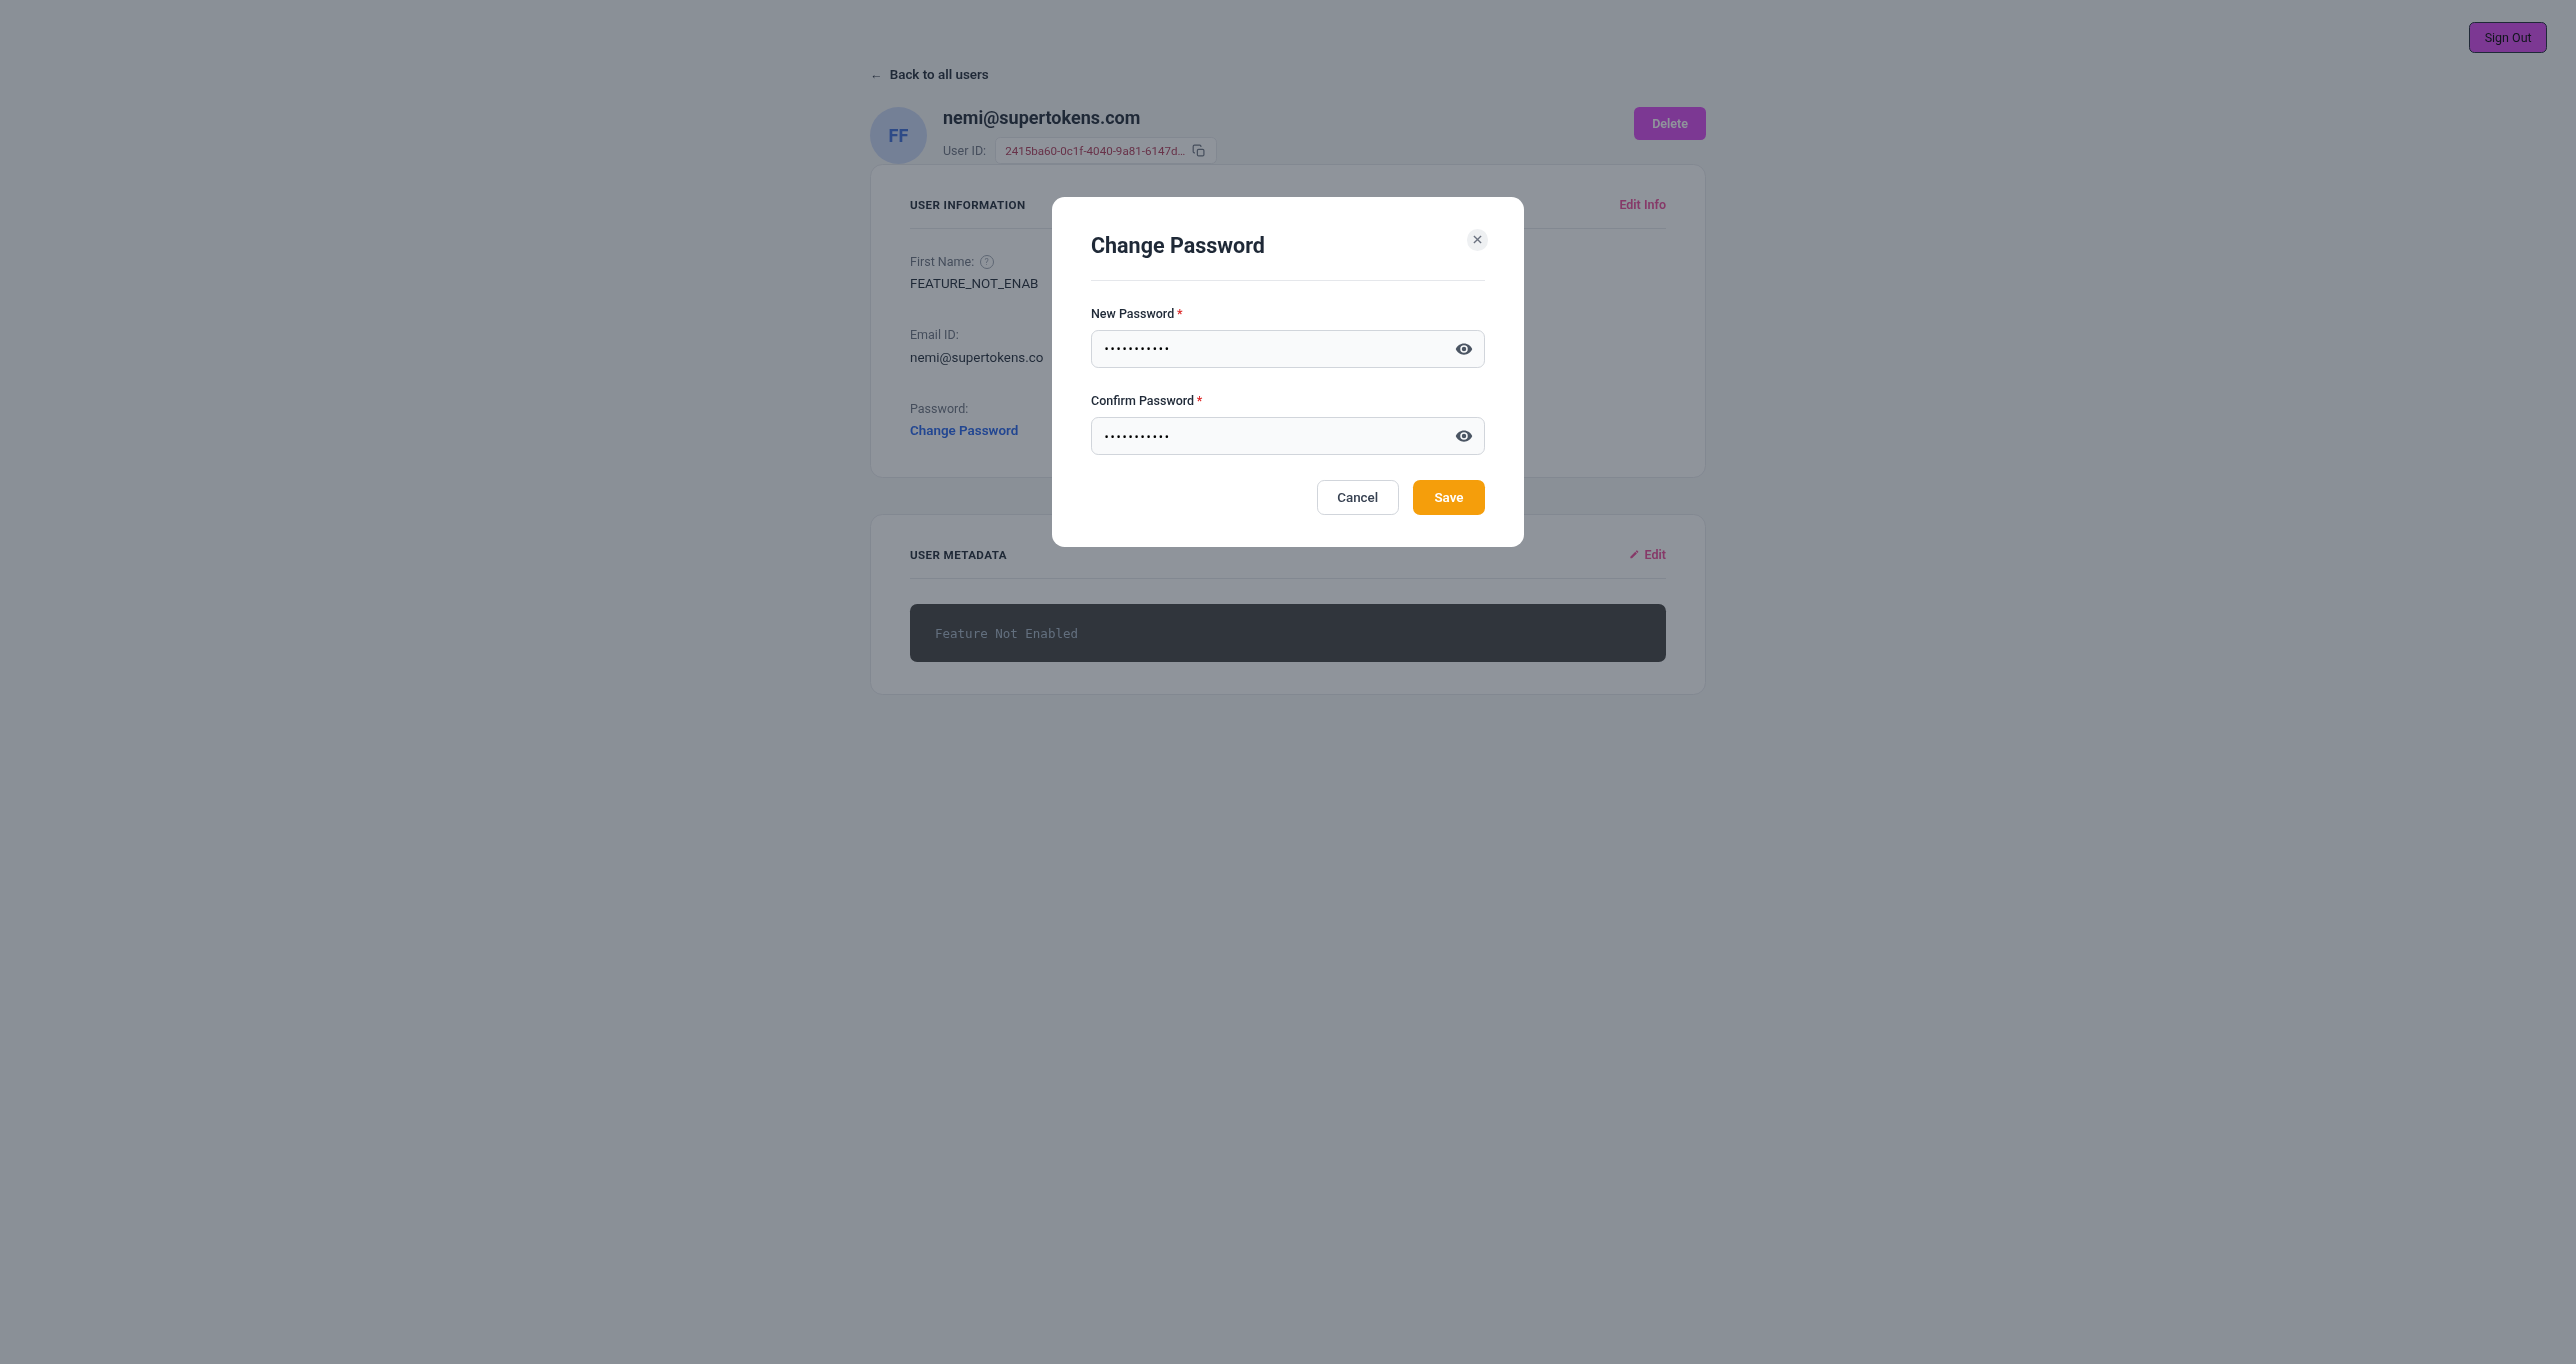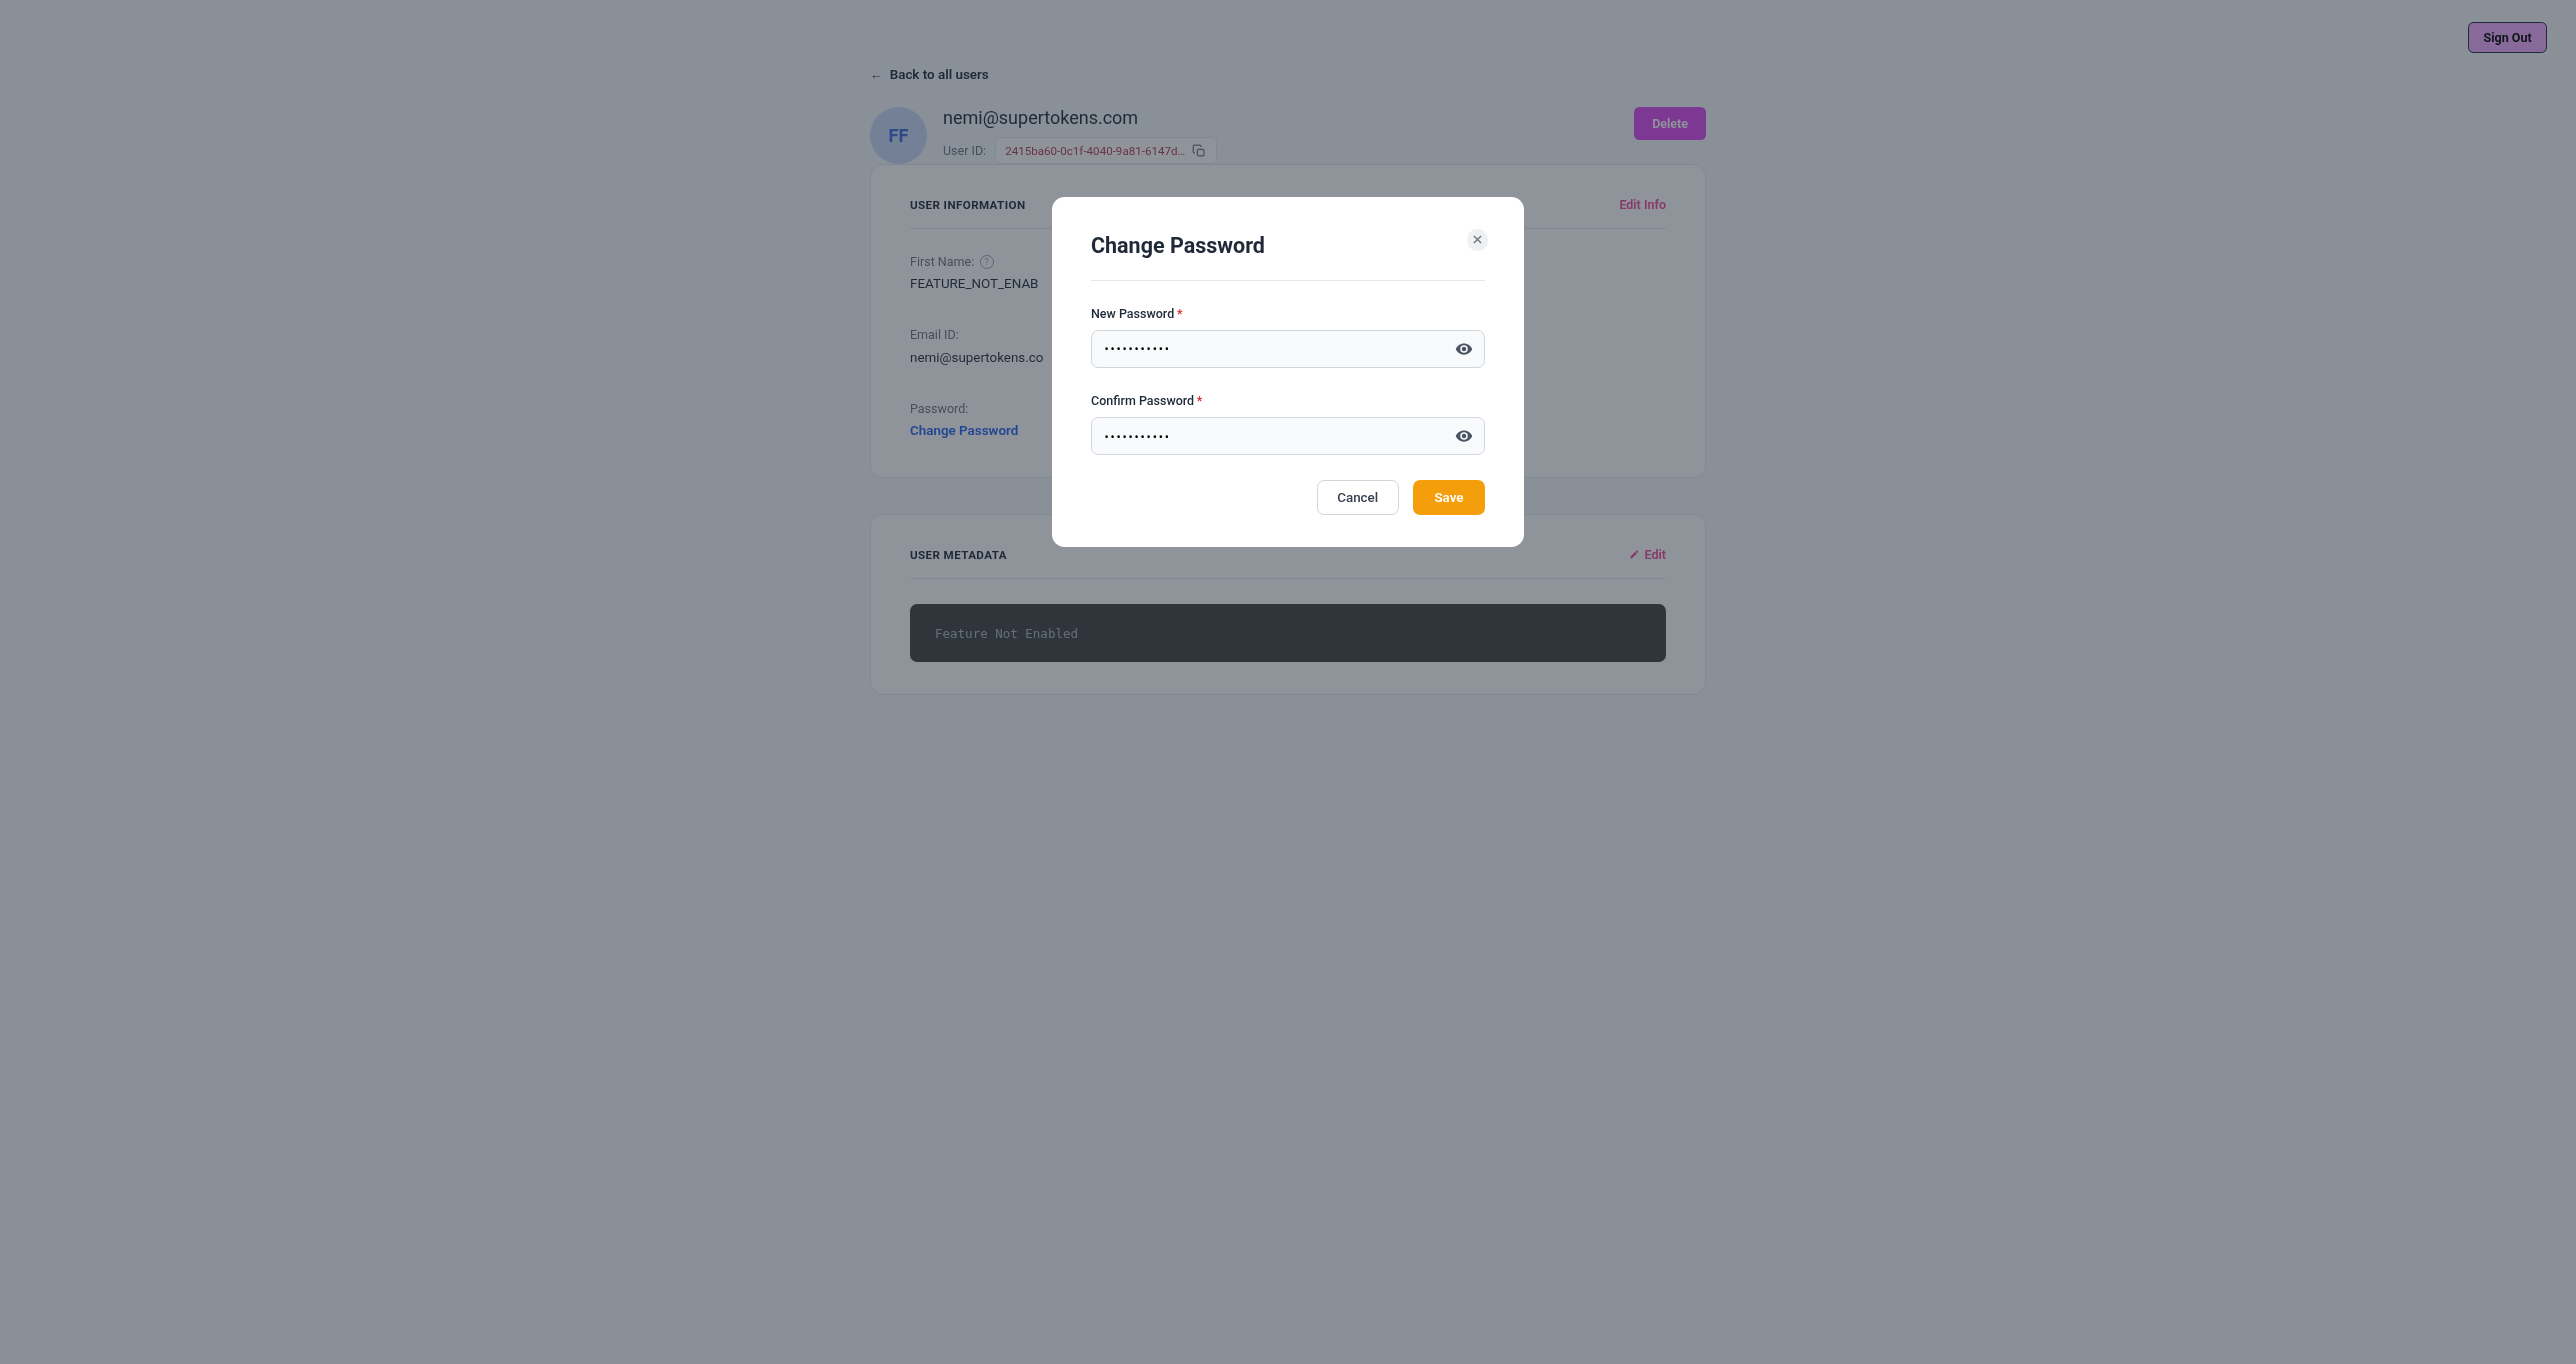--- a/index.html
+++ b/index.html
@@ -19,25 +19,25 @@
       background: #f5f6f7;
       min-height: 100vh;
       padding: 21.5px 29px;
     }
     .top-bar {
       display: flex;
       justify-content: flex-end;
       margin-bottom: 14.3px;
     }
     .sign-out-btn {
-      background: #f0abfc;
+      background: #d946ef;
       border: 0.9px solid #1f2937;
       padding: 7.2px 14.3px;
       border-radius: 5.4px;
-      font-weight: 700;
+      font-weight: 400;
       font-size: 12.5px;
       cursor: pointer;
     }
     .main {
       max-width: 836px;
       margin: 0 auto;
     }
     .back-link {
       display: inline-flex;
       align-items: center;
@@ -67,21 +67,21 @@
       justify-content: center;
       font-weight: 700;
       font-size: 18px;
       flex-shrink: 0;
     }
     .user-header-info {
       flex: 1;
     }
     .user-email {
       font-size: 18px;
-      font-weight: 400;
+      font-weight: 700;
       color: #1f2937;
       margin-bottom: 9px;
     }
     .user-id-row {
       display: flex;
       align-items: center;
       gap: 9px;
       color: #6b7280;
       font-size: 12.5px;
     }

